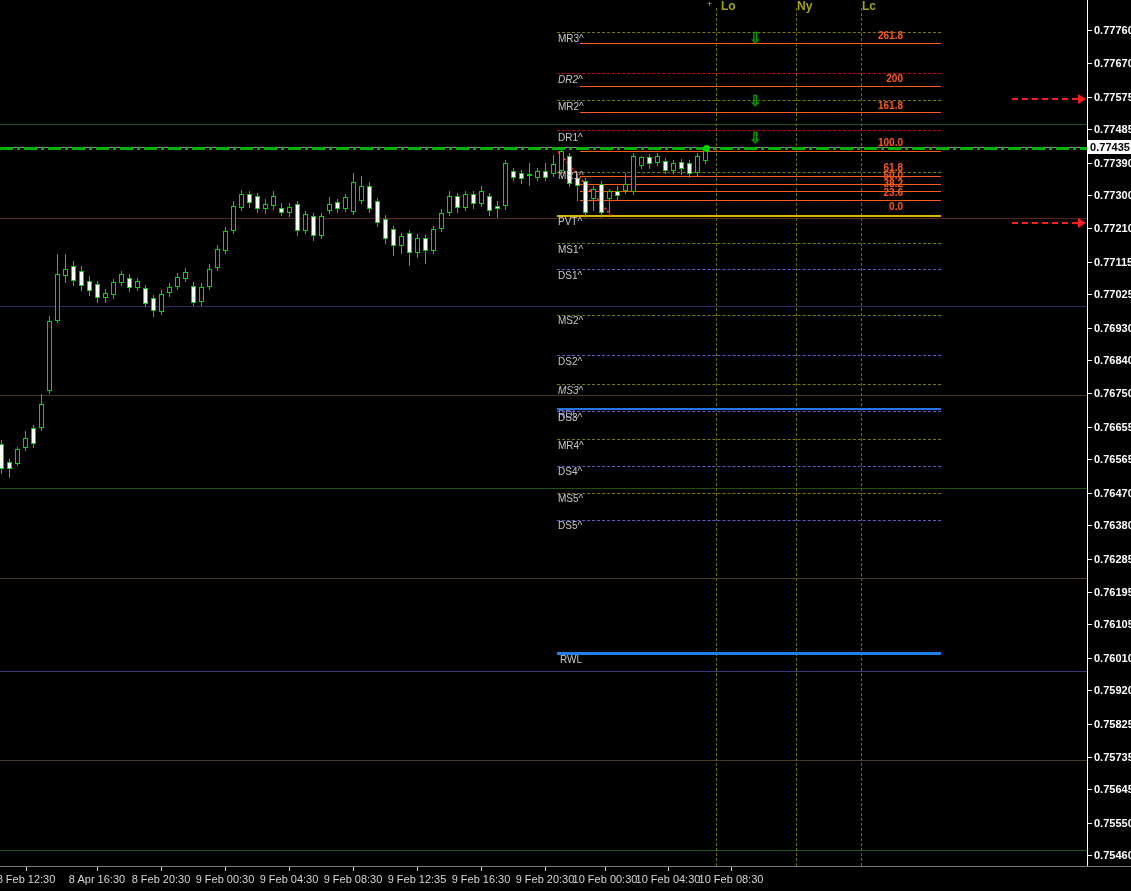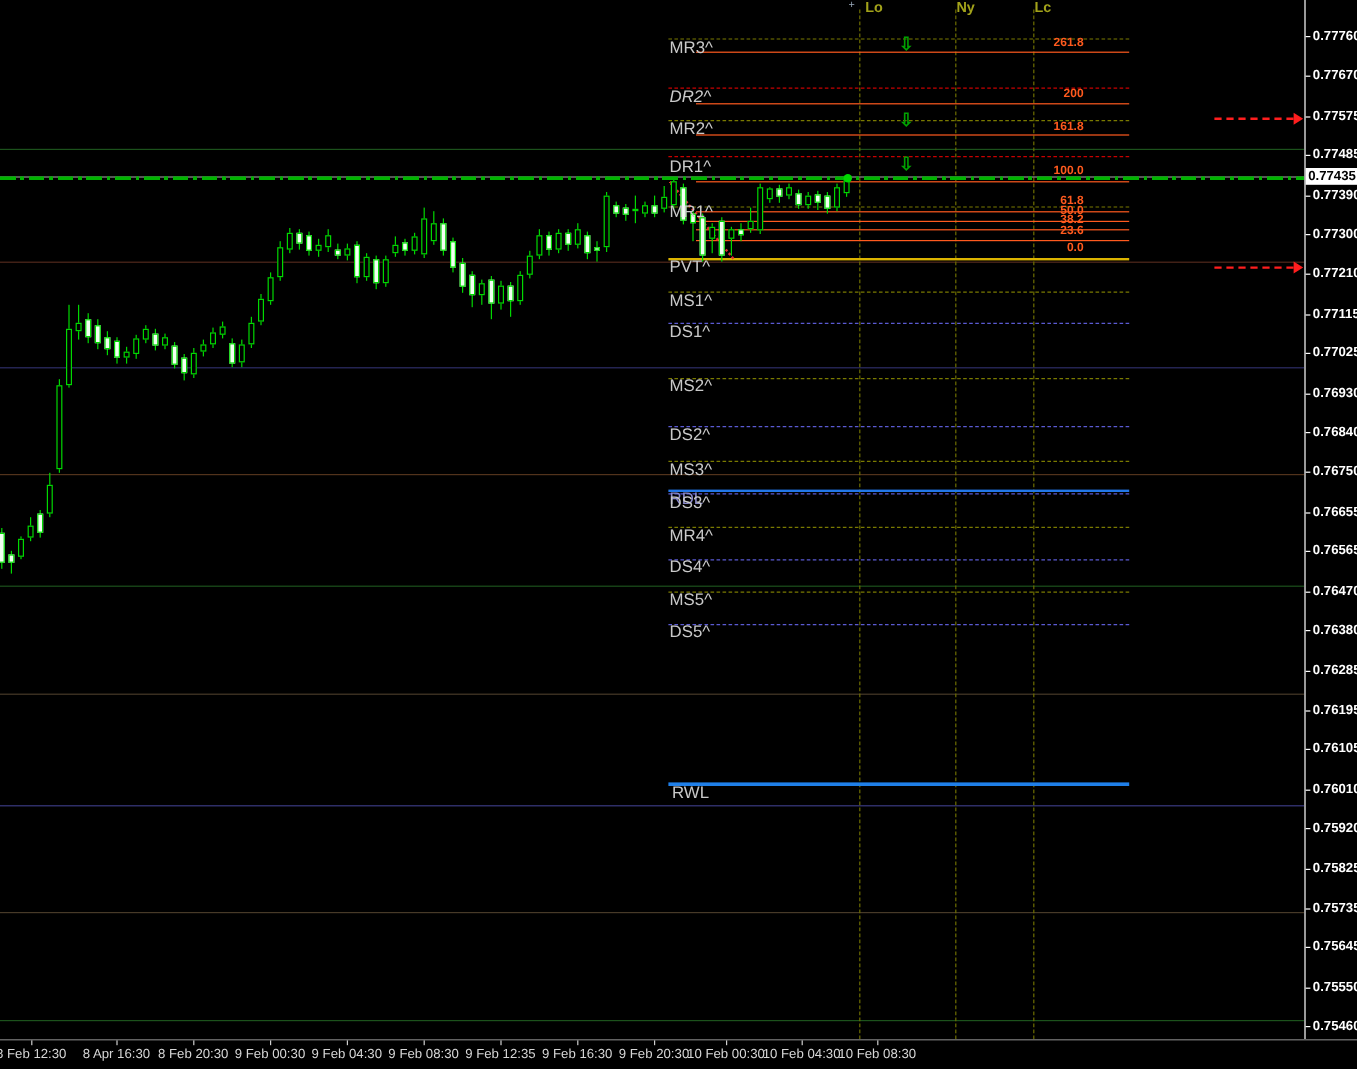--- a/index.html
+++ b/index.html
@@ -1,21 +1,21 @@
 <!DOCTYPE html>
 <html><head>
 <meta charset="utf-8">
 <style>
   html,body{margin:0;padding:0;background:#000;}
   #stage{position:relative;width:1131px;height:891px;background:#000;overflow:hidden;
          font-family:"Liberation Sans",sans-serif;}
   #plot{position:absolute;left:0;top:0;width:1087px;height:866px;overflow:hidden;}
   .hline{position:absolute;height:1px;}
   .vdash{position:absolute;width:0;border-left:1px dashed #6e6e00;}
-  .lvl-label{position:absolute;color:#c9c9c9;font-size:14px;line-height:12px;white-space:nowrap;}
+  .lvl-label{position:absolute;color:#c9c9c9;font-size:10px;line-height:12px;white-space:nowrap;}
   .fib-val{position:absolute;color:#ff5a1e;font-size:10px;line-height:10px;font-weight:700;
            width:60px;text-align:right;}
   .sess-label{position:absolute;color:#a2a21a;font-size:12px;line-height:12px;font-weight:700;}
   .candle-wick{position:absolute;width:1px;background:#00d800;}
   .candle-body{position:absolute;width:5px;border:1px solid #00d800;box-sizing:border-box;}
   .green-arrow{position:absolute;color:#00a000;font-size:15px;line-height:15px;font-weight:700;}
   .red-arrow-line{position:absolute;height:0;border-top:2px dashed #ff1e1e;}
   .red-arrow-head{position:absolute;width:0;height:0;border-left:8px solid #ff1e1e;
                   border-top:5px solid transparent;border-bottom:5px solid transparent;}
   #price-axis{position:absolute;left:1087px;top:0;width:44px;height:866px;background:#000;
@@ -267,21 +267,21 @@
       <div class="lvl-label" style="left: 558px; top: 33px;">MR3^</div>
       <div class="lvl-label" style="left: 558px; top: 74px; font-style: italic;">DR2^</div>
       <div class="lvl-label" style="left: 558px; top: 101px;">MR2^</div>
       <div class="lvl-label" style="left: 558px; top: 132px;">DR1^</div>
       <div class="lvl-label" style="left: 558px; top: 170px; text-align: center;">MR1^</div>
       <div class="lvl-label" style="left: 558px; top: 216px;">PVT^</div>
       <div class="lvl-label" style="left: 558px; top: 244px;">MS1^</div>
       <div class="lvl-label" style="left: 558px; top: 270px;">DS1^</div>
       <div class="lvl-label" style="left: 558px; top: 315px;">MS2^</div>
       <div class="lvl-label" style="left: 558px; top: 356px;">DS2^</div>
-      <div class="lvl-label" style="left: 558px; top: 385px;">MS3^</div>
+      <div class="lvl-label" style="left: 558px; top: 385px; font-style: italic;">MS3^</div>
       <div class="lvl-label" style="left: 558px; top: 409px; color: rgb(138, 138, 204);">RDL</div>
       <div class="lvl-label" style="left: 558px; top: 412px;">DS3^</div>
       <div class="lvl-label" style="left: 558px; top: 440px;">MR4^</div>
       <div class="lvl-label" style="left: 558px; top: 466px;">DS4^</div>
       <div class="lvl-label" style="left: 558px; top: 493px;">MS5^</div>
       <div class="lvl-label" style="left: 558px; top: 520px;">DS5^</div>
       <div class="lvl-label" style="left: 560px; top: 654px;">RWL</div>
       <div class="fib-val" style="left: 843px; top: 31px;">261.8</div>
       <div class="fib-val" style="left: 843px; top: 74px;">200</div>
       <div class="fib-val" style="left: 843px; top: 101px;">161.8</div>

